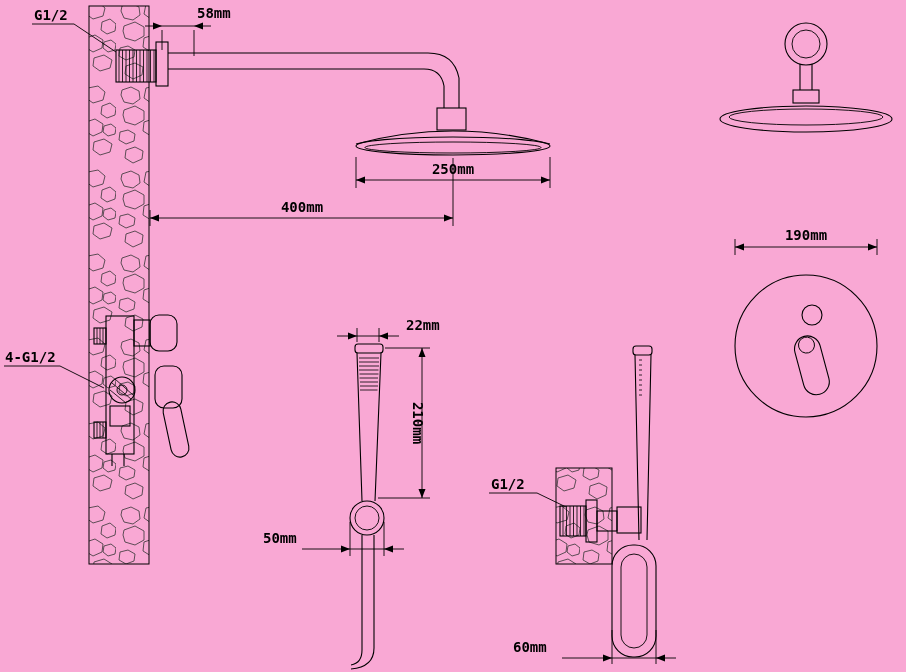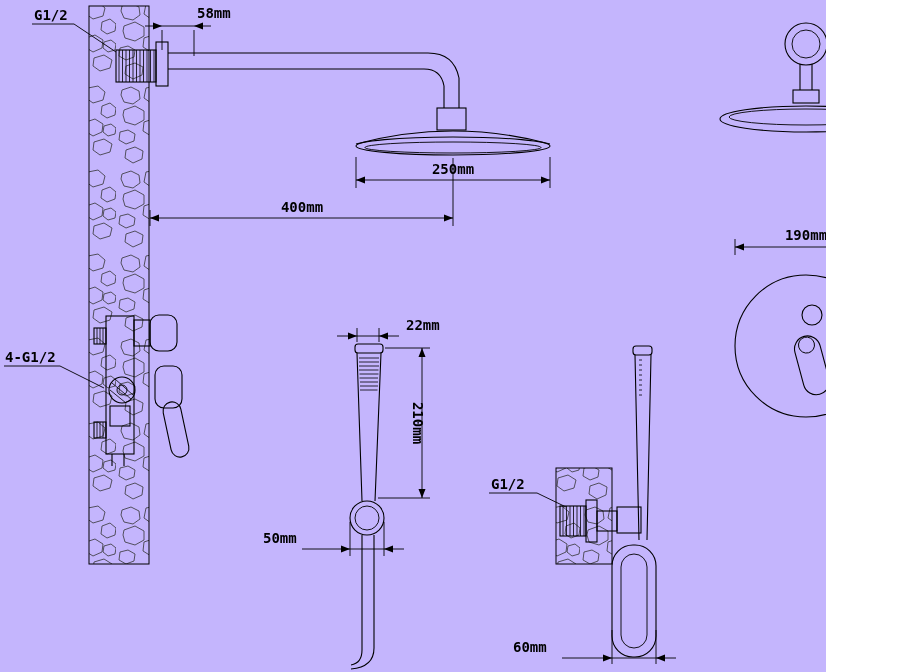--- a/index.html
+++ b/index.html
@@ -1,19 +1,19 @@
 <!DOCTYPE html>
 <html><head>
 <meta charset="utf-8">
 <style>
   html,body{margin:0;padding:0;background:#ffffff;}
   .canvas{
     position:relative;
-    width:826px;height:672px;
-    background:#c4b5fd;
+    width:906px;height:672px;
+    background:#f9a8d4;
     font-family:"DejaVu Sans Mono", monospace;
     overflow:hidden;
   }
   svg text{
     font-family:"DejaVu Sans Mono", monospace;
     font-size:14px;
     font-weight:bold;
     fill:#000000;
   }
   .thin{stroke:#000;stroke-width:0.9;fill:none;}

